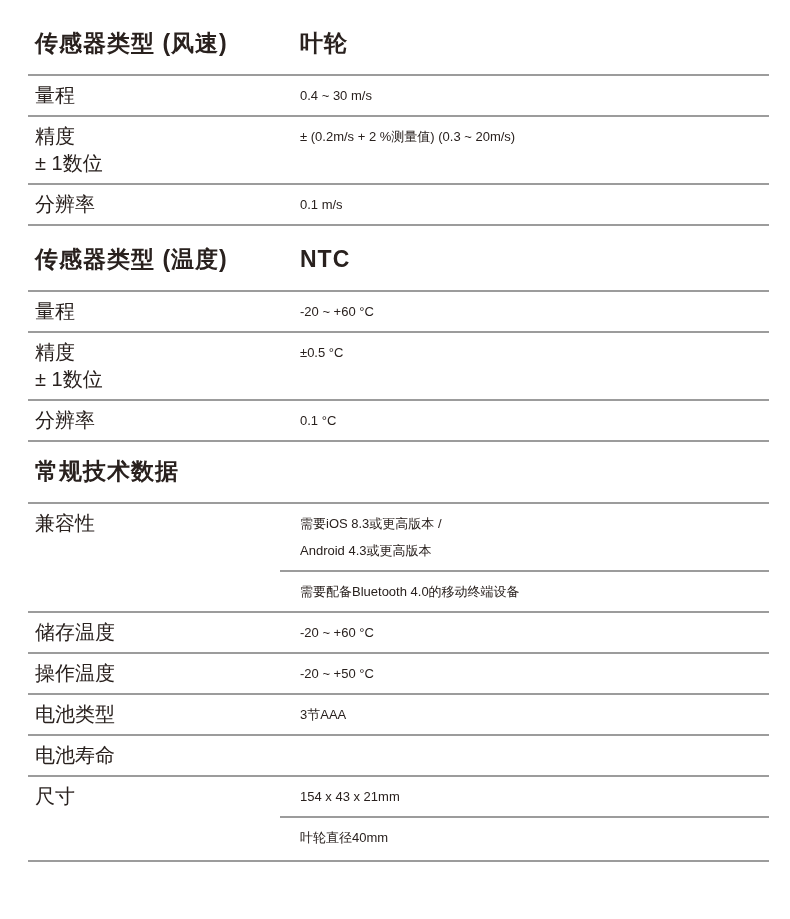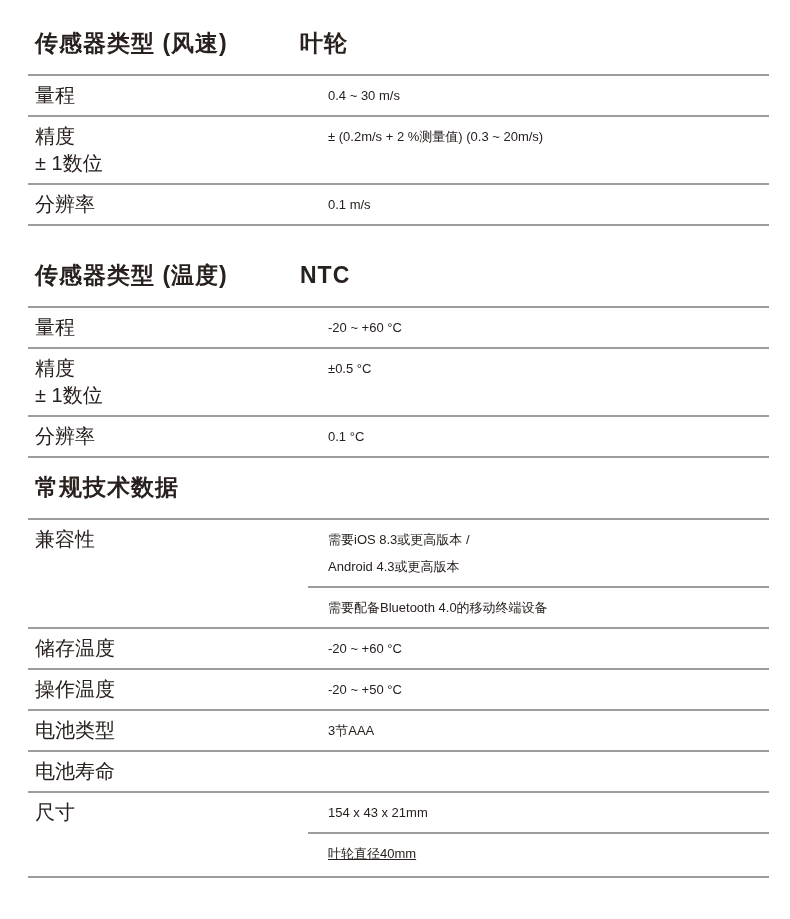--- a/index.html
+++ b/index.html
@@ -14,21 +14,21 @@
     font-family:"Liberation Sans","DejaVu Sans",sans-serif;
     color:var(--text);
     overflow:hidden;
   }
   .doc{
     padding:26px 21px 0 28px;
     width:626px;
     border-radius:14px;
   }
   .section{ width:741px; }
-  .section + .section.gap-lg{ margin-top:32px; }
+  .section + .section.gap-lg{ margin-top:16px; }
   .section + .section.gap-md{ margin-top:12px; }
 
   .sec-heading{
     display:flex;
     font-size:23px;
     line-height:34px;
     font-weight:bold;
     letter-spacing:1px;
     margin-bottom:14px;
   }
@@ -41,21 +41,20 @@
     padding-left:20px;
   }
 
   .spec-table{
     border-bottom:2px solid var(--line);
     width:100%;
   }
   .row{
     display:flex;
     border-top:2px solid var(--line);
-    gap:28px;
   }
   .lbl{
     flex:0 0 252px;
     padding:6px 0 6px 7px;
     font-size:20px;
     line-height:27px;
   }
   .val{
     flex:1 1 auto;
     display:flex;
@@ -66,21 +65,20 @@
     font-size:13px;
     line-height:27px;
   }
   .cell + .cell{
     border-top:2px solid var(--line);
   }
   .cell.trailing-space{
   }
   .cell.pad-b-sm{
     padding-bottom:9px;
-    text-decoration:underline;
   }
 </style>
 </head>
 <body>
 
 <main class="doc" id="doc-root">
     <section class="section">
       <h2 class="sec-heading">
         <span class="h-label">传感器类型 (风速)</span>
         <span class="h-value">叶轮</span>

